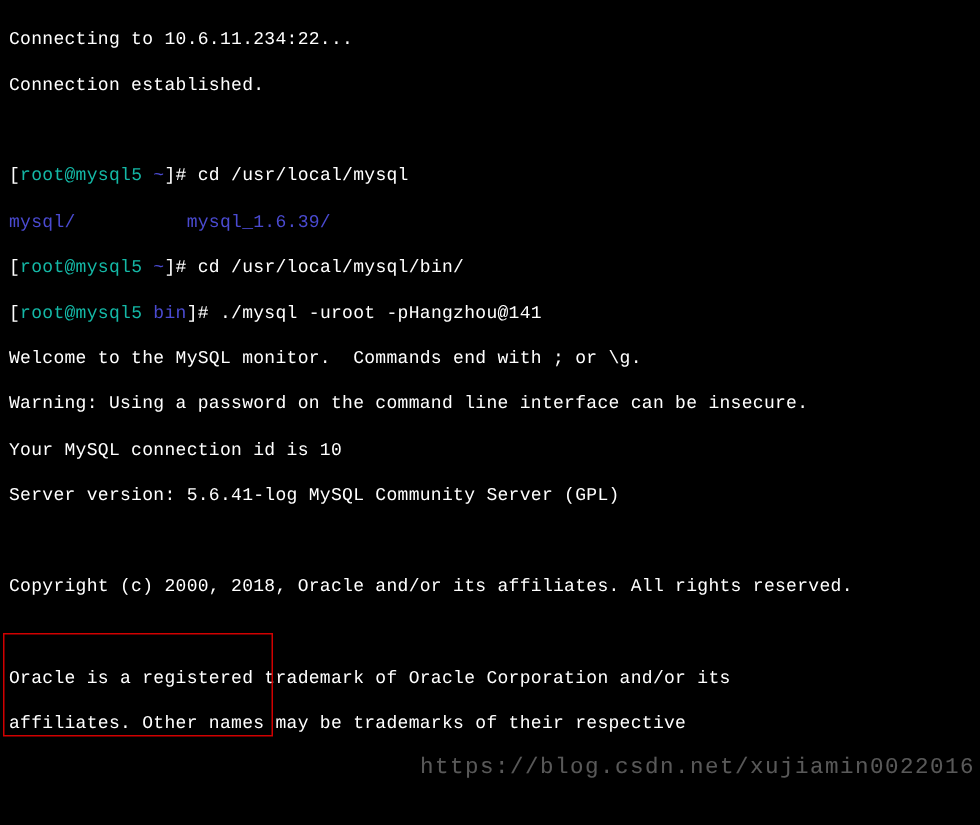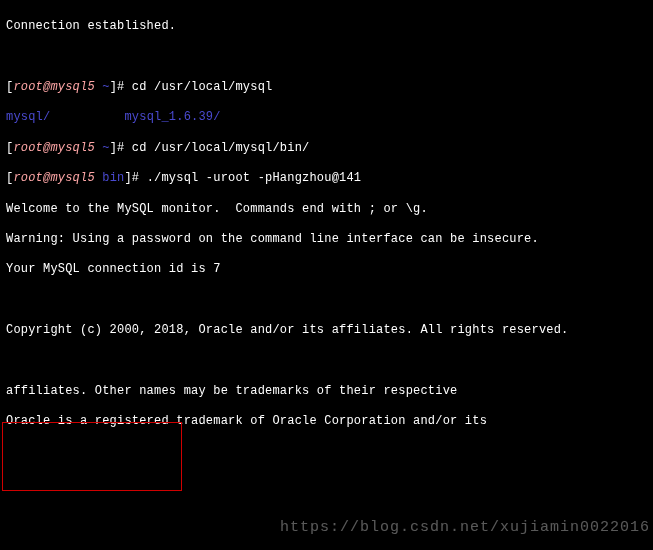--- a/index.html
+++ b/index.html
@@ -15,67 +15,69 @@
     font-size: 12px;
     line-height: 15.2px;
     color: #fff;
     background: #000;
     padding: 4px 6px;
     white-space: pre;
     letter-spacing: 0.2px;
     position: relative;
   }
   .line { min-height: 15.2px; }
-  .red { color: #fca5a5; font-style: italic; }
+  .red { color: #14b8a6; }
   .blue { color: #4a4ad0; }
   .result-box {
     position: absolute;
     border: 1px solid #d00000;
     pointer-events: none;
   }
   .watermark {
     position: absolute;
     color: rgba(255,255,255,0.35);
     font-family: "Courier New", Courier, monospace;
     font-size: 15px;
     letter-spacing: 1px;
   }
 </style>
 </head>
 <body>
 
 <div class="terminal">
+<div class="line">Connecting to 10.6.11.234:22...</div>
 <div class="line">Connection established.</div>
 <div class="line"></div>
 <div class="line">[<span class="red">root@mysql5</span><span class="blue"> ~</span><span>]# cd /usr/local/mysql</span></div>
 <div class="line"><span class="blue">mysql/</span><span class="blue">          mysql_1.6.39/</span></div>
 <div class="line">[<span class="red">root@mysql5</span><span class="blue"> ~</span><span>]# cd /usr/local/mysql/bin/</span></div>
 <div class="line">[<span class="red">root@mysql5</span><span class="blue"> bin</span><span>]# ./mysql -uroot -pHangzhou@141</span></div>
 <div class="line">Welcome to the MySQL monitor.  Commands end with ; or \g.</div>
 <div class="line">Warning: Using a password on the command line interface can be insecure.</div>
-<div class="line">Your MySQL connection id is 7</div>
+<div class="line">Your MySQL connection id is 10</div>
+<div class="line">Server version: 5.6.41-log MySQL Community Server (GPL)</div>
 <div class="line"></div>
 <div class="line">Copyright (c) 2000, 2018, Oracle and/or its affiliates. All rights reserved.</div>
 <div class="line"></div>
+<div class="line">Oracle is a registered trademark of Oracle Corporation and/or its</div>
 <div class="line">affiliates. Other names may be trademarks of their respective</div>
-<div class="line">Oracle is a registered trademark of Oracle Corporation and/or its</div>
 
 
 
 
 
 
 
 
 
 
 
 
 
 
 
 
 
 
 
 <div class="result-box" id="rbox" style="left: 2px; top: 422px; width: 178px; height: 67px;"></div>
-<div class="watermark" id="wm" style="left: 280px; top: 520px; font-family: Liberation Mono, monospace;">https://blog.csdn.net/xujiamin0022016</div>
+<div class="watermark" id="wm" style="left: 280px; top: 504px; font-family: Liberation Mono, monospace;">https://blog.csdn.net/xujiamin0022016</div>
 </div>
 
 </body></html>

